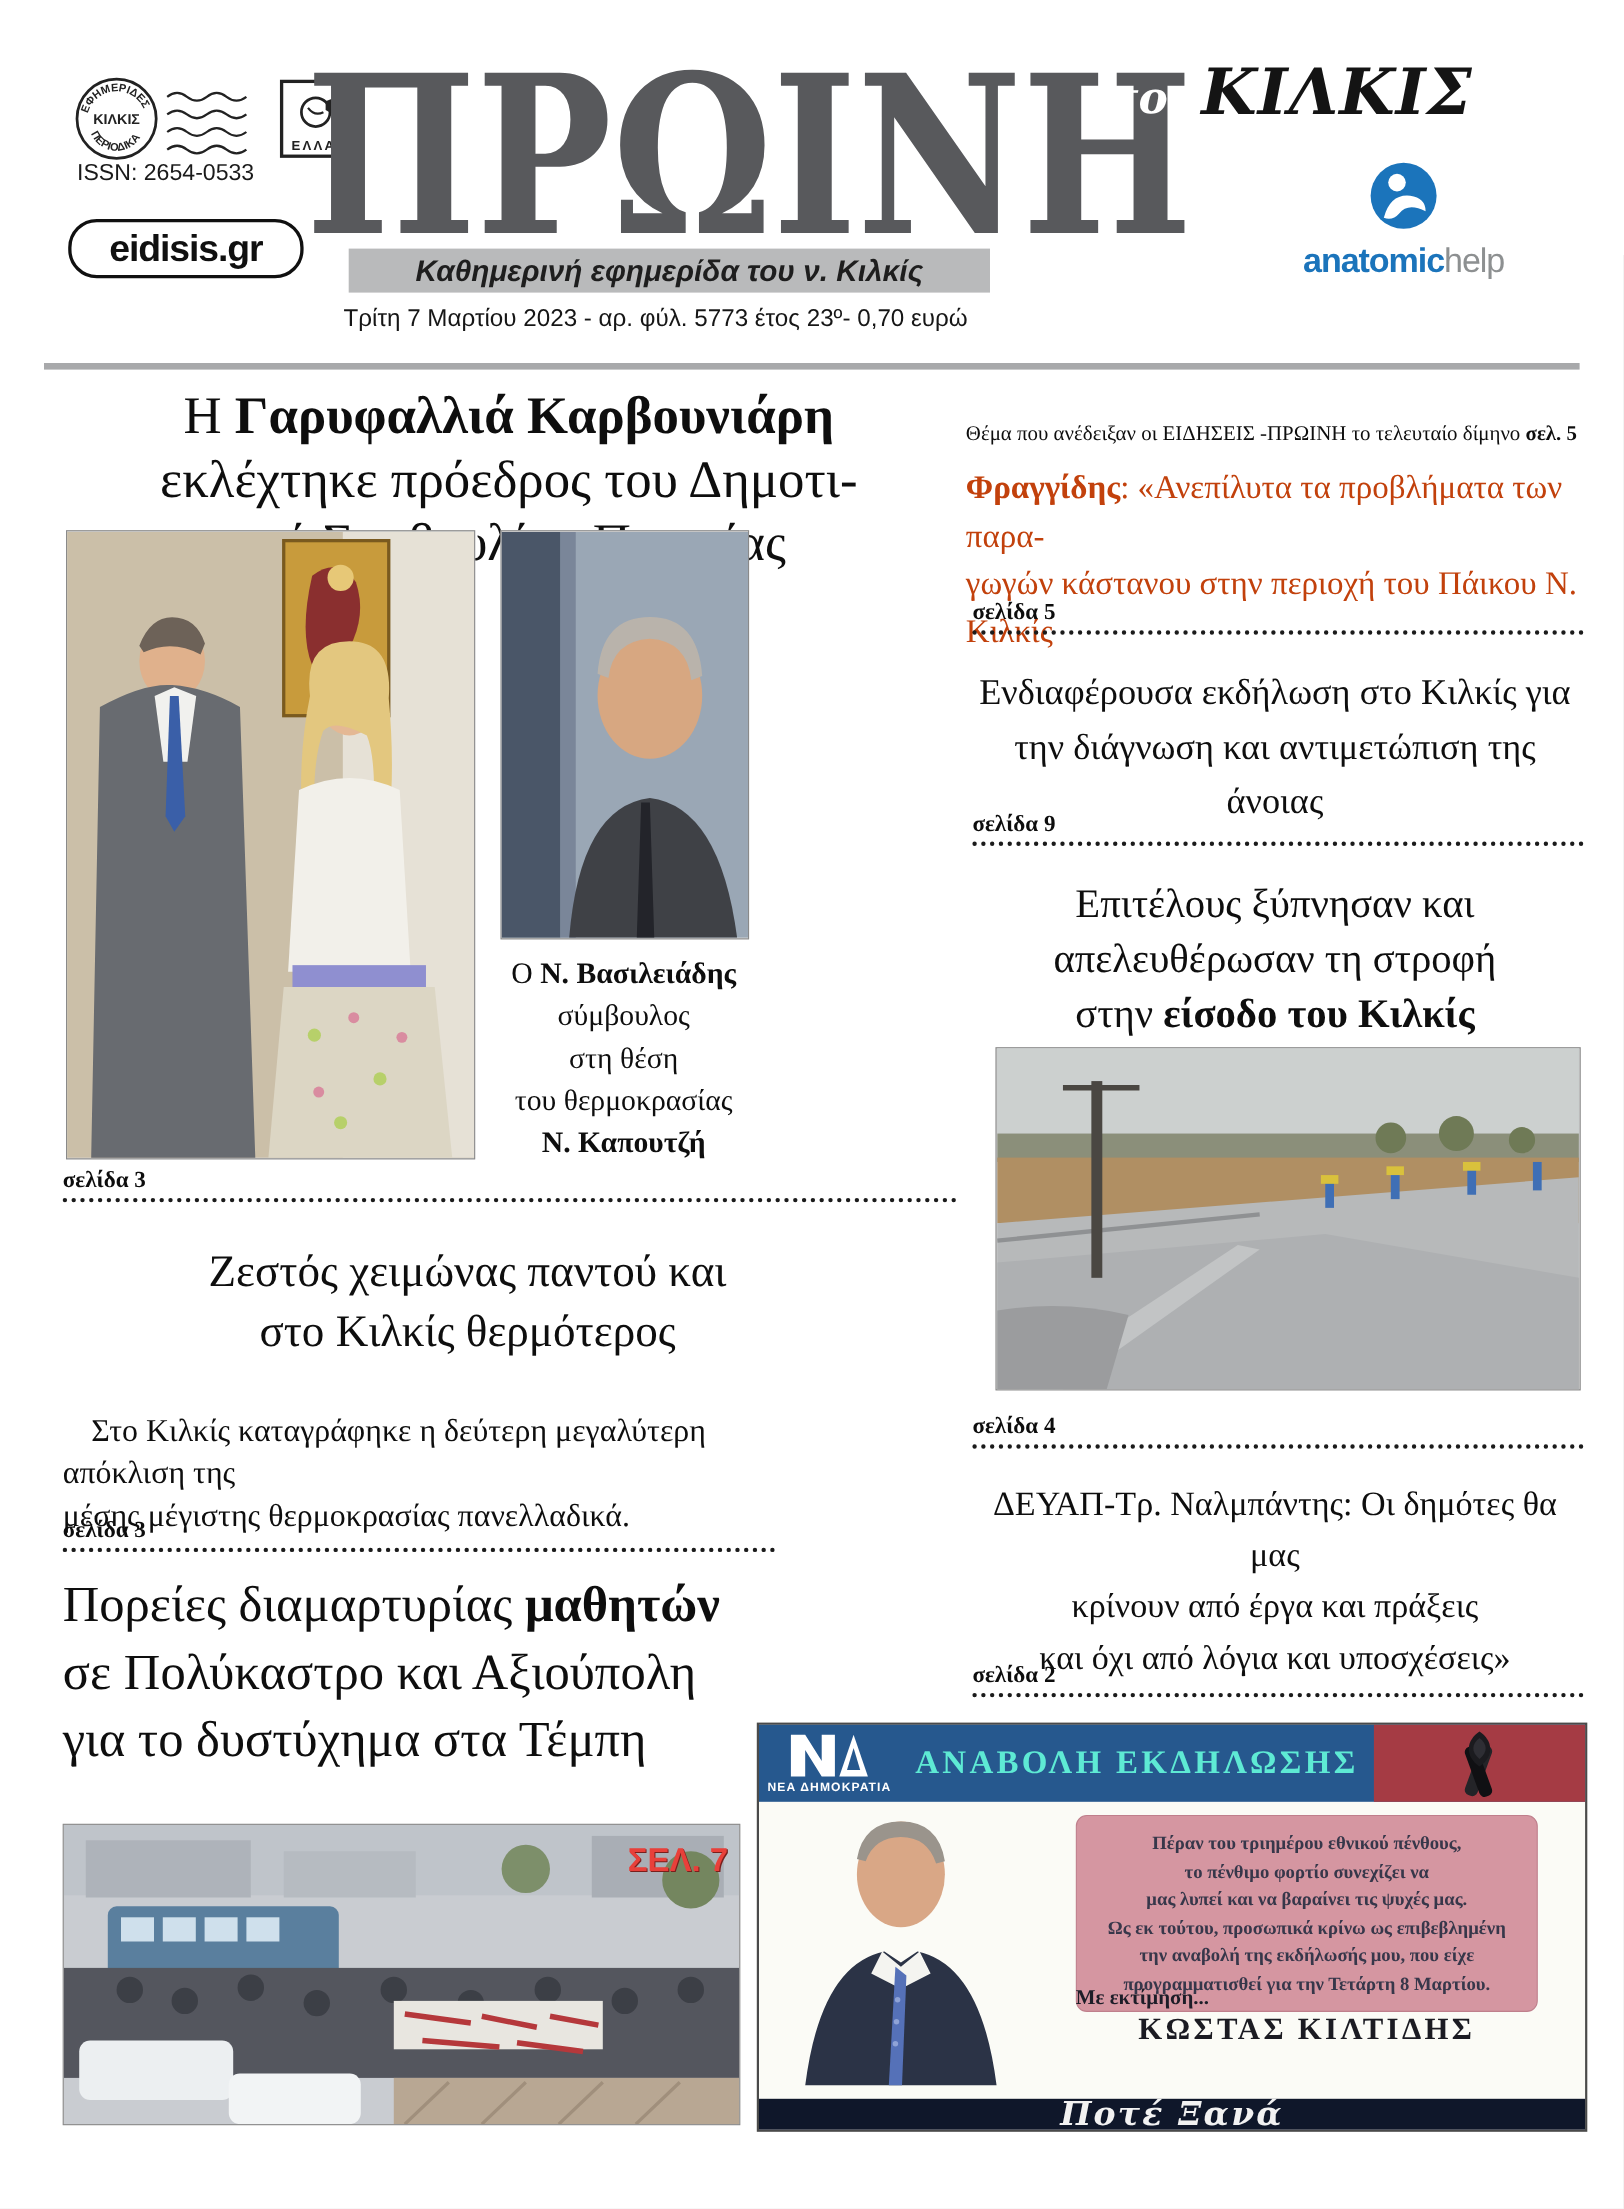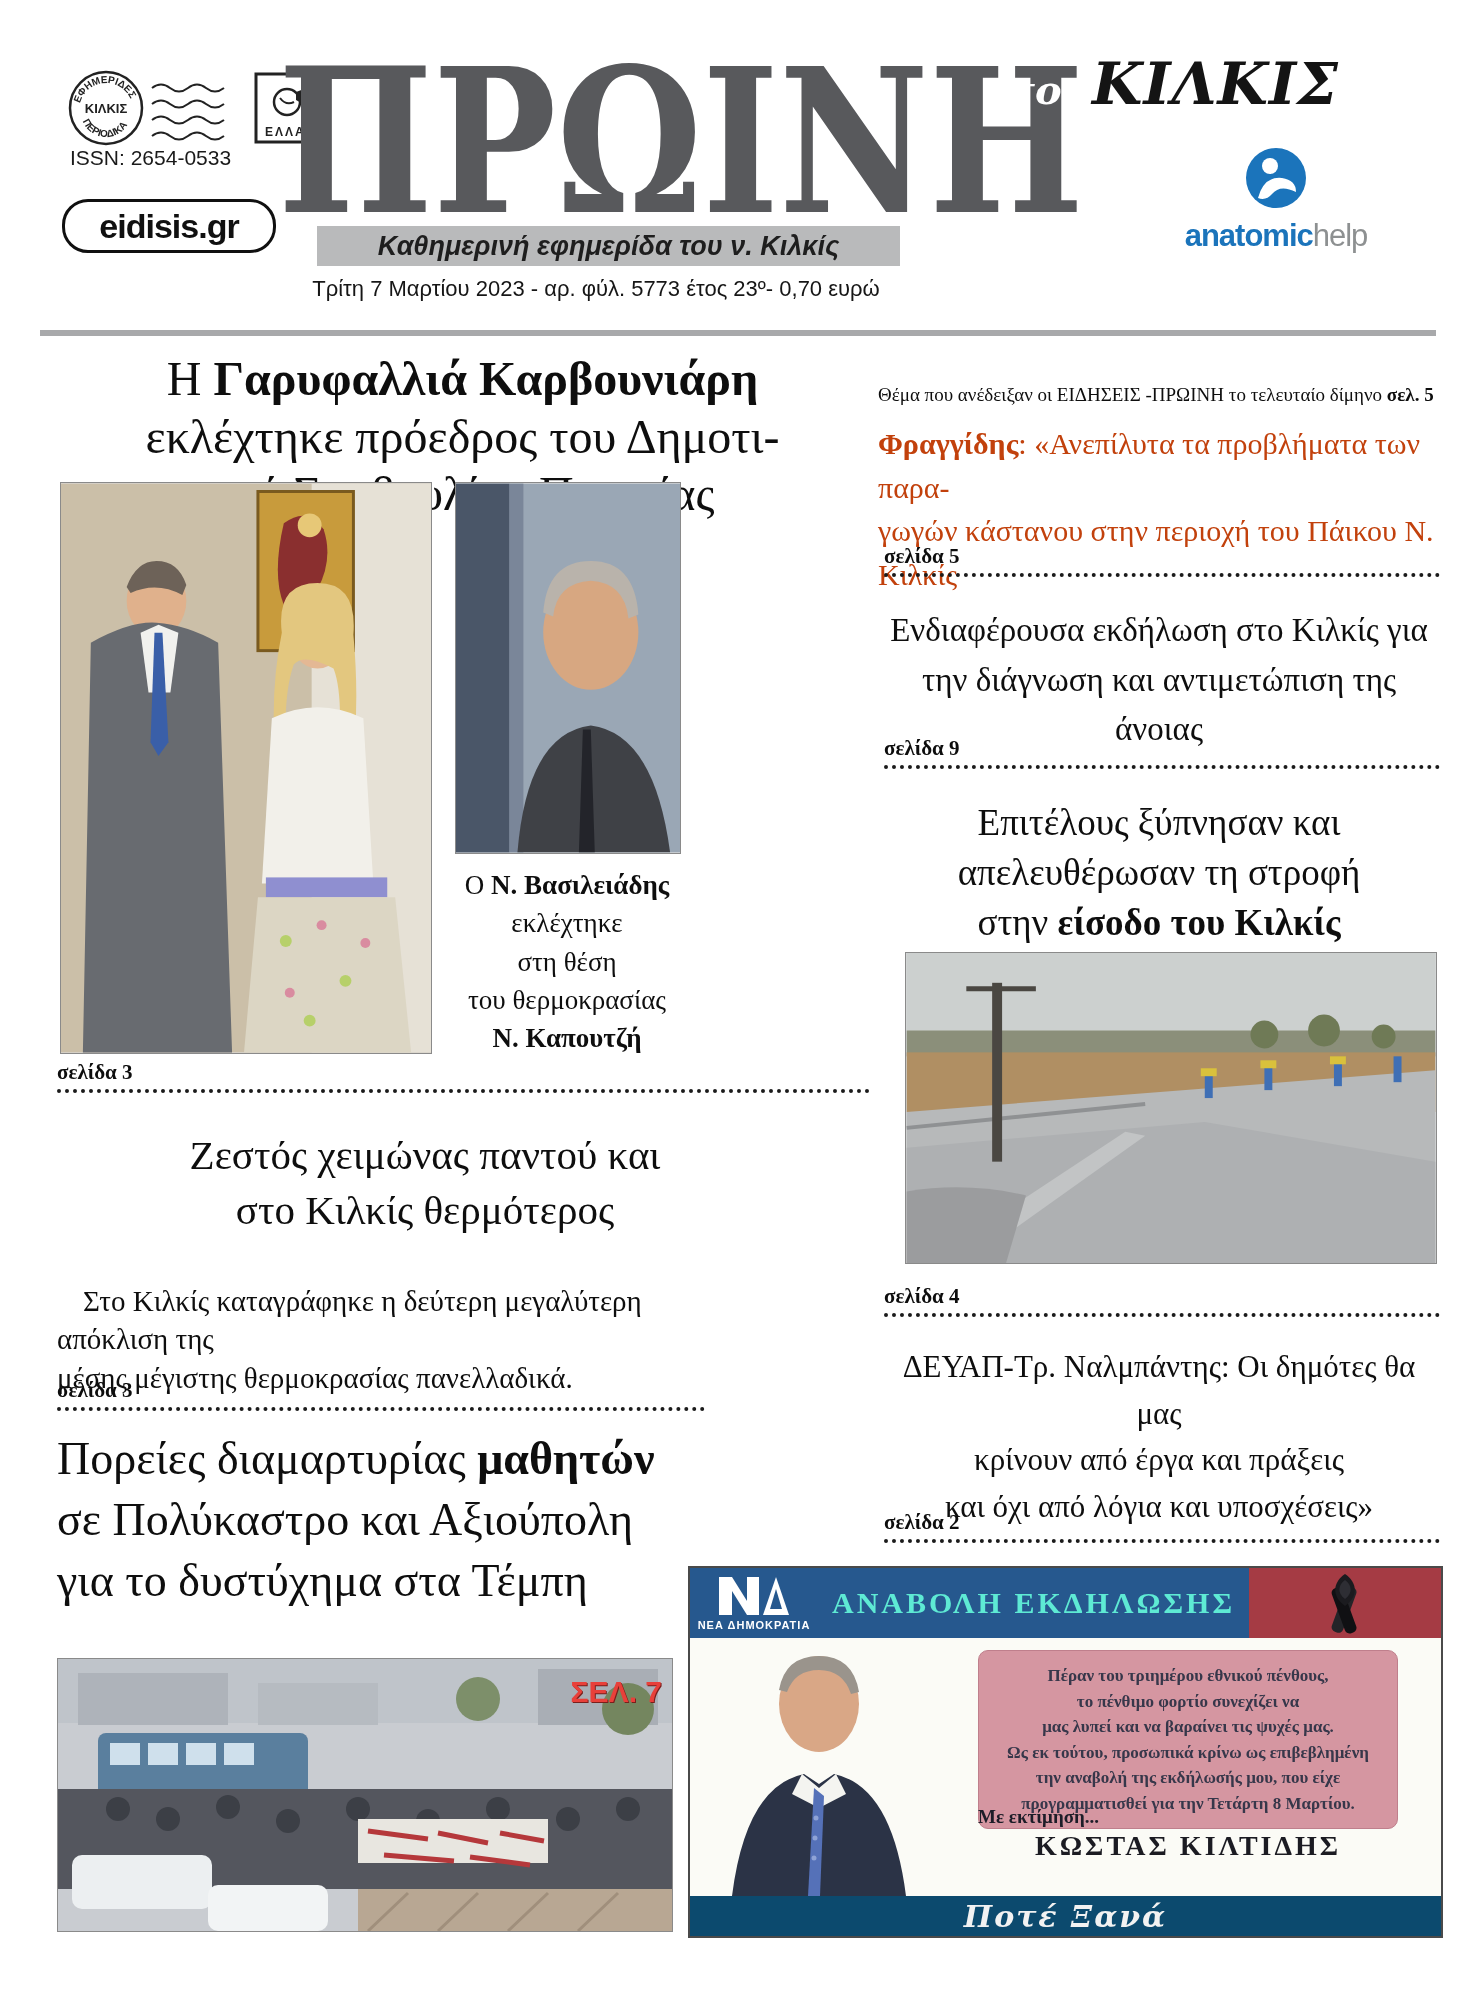--- a/index.html
+++ b/index.html
@@ -55,21 +55,21 @@
   #ad-title{flex:1;display:flex;align-items:center;justify-content:center;
             font:bold 30px "Liberation Serif",serif;color:#5eead4;letter-spacing:3px;}
   #ad-red{width:192px;background:#a53b44;display:flex;align-items:center;justify-content:center;}
   #ad-pink{position:absolute;left:288px;top:82px;width:420px;min-height:130px;background:#d596a1;border:1px solid #bf7f8c;
            border-radius:10px;padding:12px 10px;box-sizing:border-box;text-align:center;
            font:bold 17px "Liberation Serif",serif;color:#37374a;line-height:1.5;}
   #ad-closing{position:absolute;left:288px;top:238px;width:420px;text-align:left;
               font:bold 19px "Liberation Serif",serif;color:#1d1d28;}
   #ad-signature{position:absolute;left:268px;top:262px;width:460px;text-align:center;
               font:bold 28px "Liberation Serif",serif;letter-spacing:3px;color:#1b1b22;}
-  #ad-band{position:absolute;left:0;bottom:0;width:100%;height:40px;background:#0c4a6e;
+  #ad-band{position:absolute;left:0;bottom:0;width:100%;height:28px;background:#0f172a;
            display:flex;align-items:center;justify-content:center;
            font:italic bold 30px "DejaVu Serif",serif;color:#f2f2f2;letter-spacing:2px;}
 </style>
 </head>
 <body>
 
 <div id="page">
 
   <svg class="abs" style="left:68px;top:66px;" width="262" height="84" viewBox="0 0 262 84">
     <defs>
@@ -168,21 +168,21 @@
     <rect x="0" y="0" width="54" height="372" fill="#4a5668"></rect>
     <rect x="54" y="0" width="14" height="372" fill="#7a8699"></rect>
     <ellipse cx="136" cy="150" rx="48" ry="58" fill="#d7a781"></ellipse>
     <path d="M88,130 q4,-52 48,-52 q44,0 48,54 l-10,4 q-4,-36 -38,-38 q-34,2 -38,36 z" fill="#b9b3ab"></path>
     <path d="M62,372 q10,-120 74,-128 q64,8 80,128 z" fill="#3f4146"></path>
     <path d="M128,248 l8,0 l4,124 l-16,0 z" fill="#23242a"></path>
   </svg>
 
   <div id="lead-caption" class="abs">
     <div><span>Ο </span><b>Ν. Βασιλειάδης</b></div>
-    <div>εκλέχτηκε</div>
+    <div>σύμβουλος</div>
     <div>στη θέση</div>
     <div>του θερμοκρασίας</div>
     <div><b>Ν. Καπουτζή</b></div>
   </div>
 
   <div class="abs pgref" style="left:57px;top:1060px;width:813px;">
     <span>σελίδα 3</span>
     <div class="dots"></div>
   </div>
 

